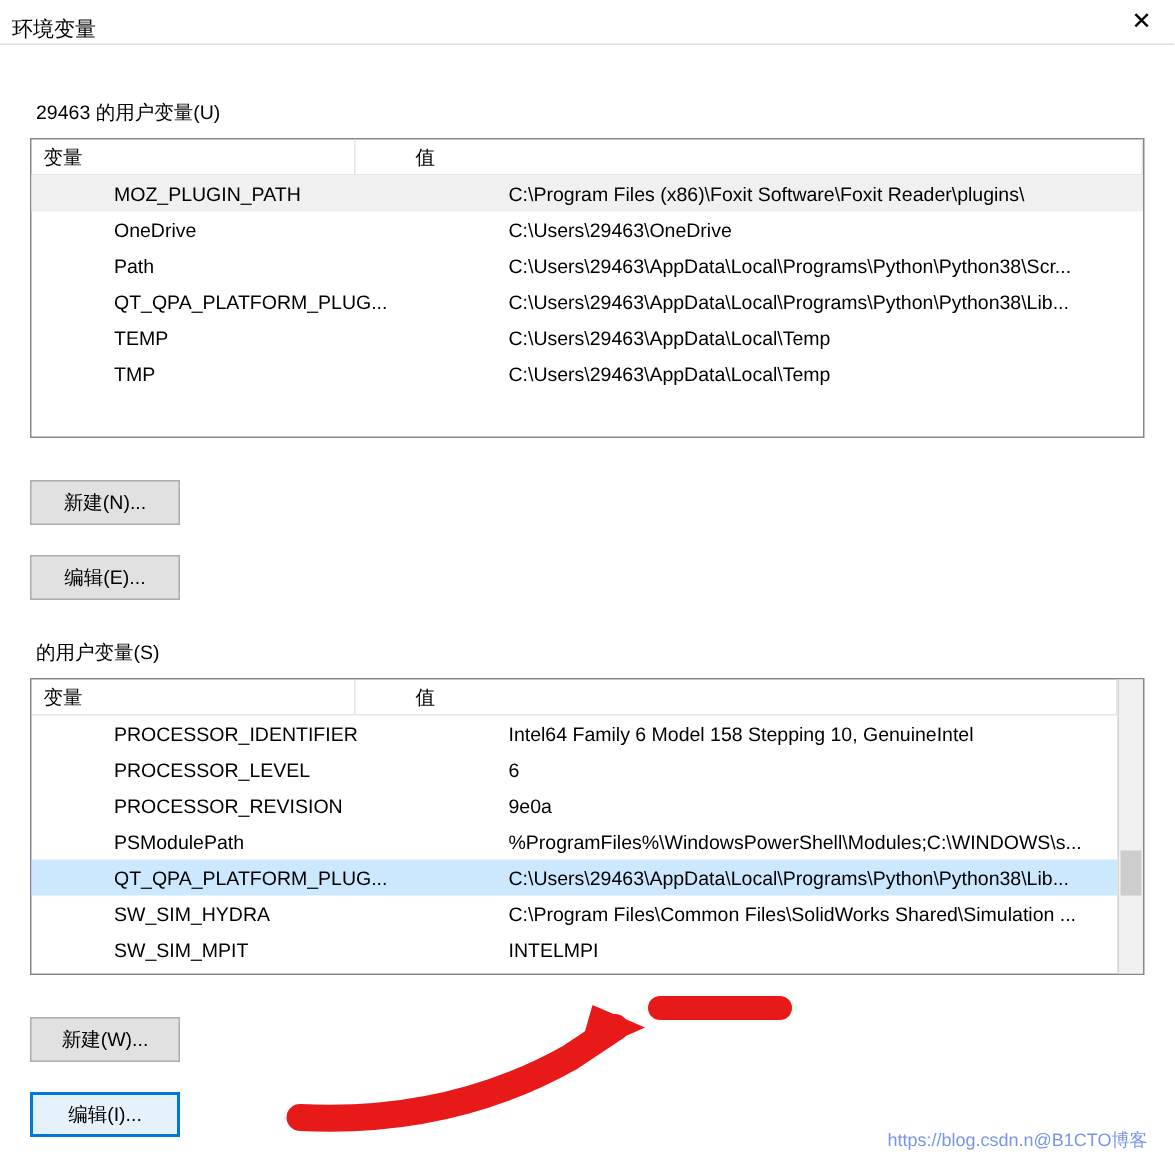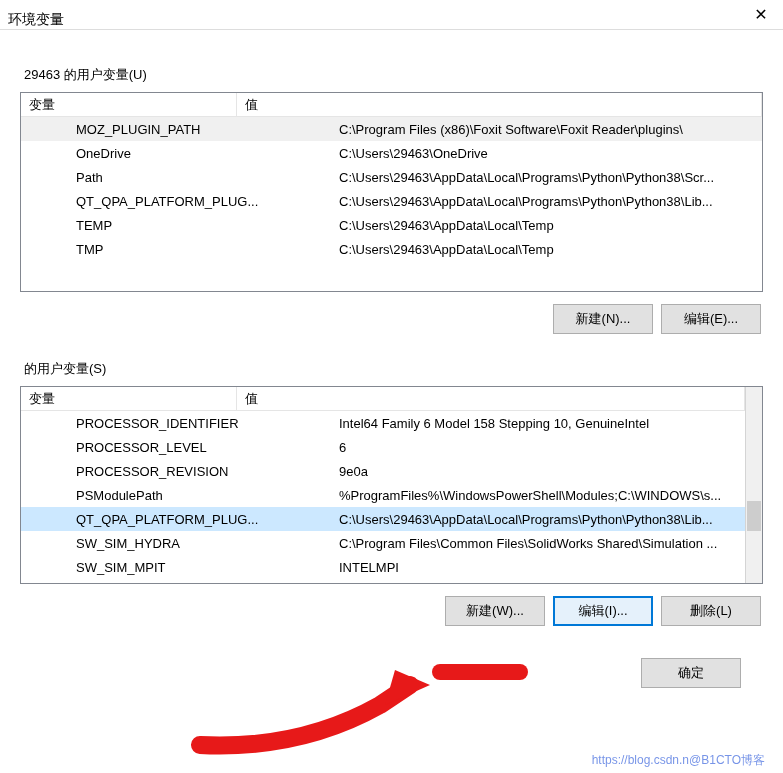--- a/index.html
+++ b/index.html
@@ -6,31 +6,31 @@
     body { margin: 0; background: #fff; width: 783px; height: 773px; overflow: hidden; font-size: 14px; color: #000; }
     .titlebar { display: flex; align-items: flex-end; justify-content: space-between; height: 30px; padding: 0 0 0 8px; border-bottom: 1px solid #ddd; }
     .close-btn { width: 44px; height: 30px; display: flex; align-items: center; justify-content: center; cursor: pointer; font-size: 16px; }
     .content { padding: 18px 20px 14px 20px; }
     .group-label { font-size: 13px; margin: 18px 0 8px 4px; }
     .table-wrap { border: 1px solid #828790; background: #fff; position: relative; }
     .table-inner { display: flex; }
     .table-body { flex: 1; overflow: hidden; }
     .scrollbar { width: 17px; background: #f0f0f0; border-left: 1px solid #d4d4d4; position: relative; }
     .scrollbar-thumb { position: absolute; left: 1px; right: 1px; background: #cdcdcd; }
-    .thead { display: flex; height: 24px; border-bottom: 1px solid #e5e5e5; }
+    .thead { display: flex; height: 24px; border-bottom: 1px solid #e5e5e5; gap: 32px; }
     .th { padding: 3px 8px; font-size: 13px; border-right: 1px solid #e5e5e5; white-space: nowrap; overflow: hidden; }
     .th1 { width: 216px; }
     .th2 { flex: 1; }
     .trow { display: flex; height: 24px; align-items: center; }
     .trow.sel { background: #f0f0f0; }
     .trow.hl { background: #cce8ff; }
     .td { padding: 2px 8px; font-size: 13px; white-space: nowrap; overflow: hidden; text-overflow: ellipsis; margin-left: 47px; }
     .td1 { width: 216px; }
     .td2 { flex: 1; }
-    .btn-row { display: flex; justify-content: flex-end; gap: 8px; margin-top: 12px; padding-right: 2px; }
+    .btn-row { display: flex; justify-content: flex-end; gap: 20px; margin-top: 28px; padding-right: 2px; flex-direction: column; }
     .btn { width: 100px; height: 30px; border: 1px solid #adadad; background: #e1e1e1; font-size: 13px; cursor: pointer; display: flex; align-items: center; justify-content: center; }
     .btn.active { border: 2px solid #0078d7; background: #e5f1fb; }
     .bottom-row { display: flex; justify-content: flex-end; gap: 8px; margin-top: 32px; padding-right: 22px; }
     .annotation { position: absolute; pointer-events: none; z-index: 100; }
     .watermark { position: absolute; bottom: 4px; right: 18px; font-size: 12px; color: #1d4ed8; opacity: 0.6; }
   </style>
 </head>
 <body>
 
 <div class="titlebar">

